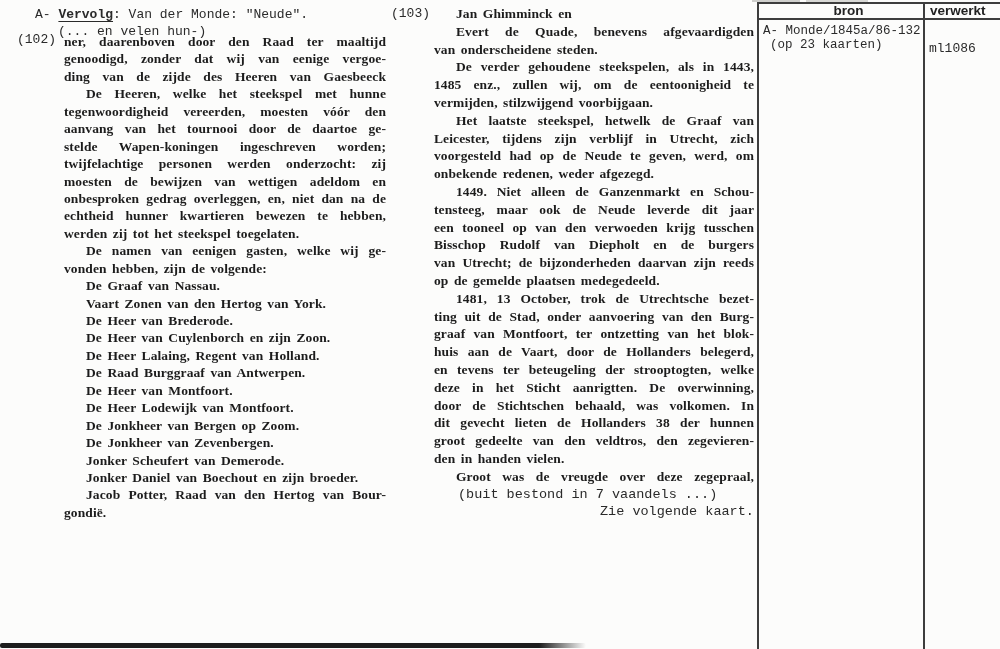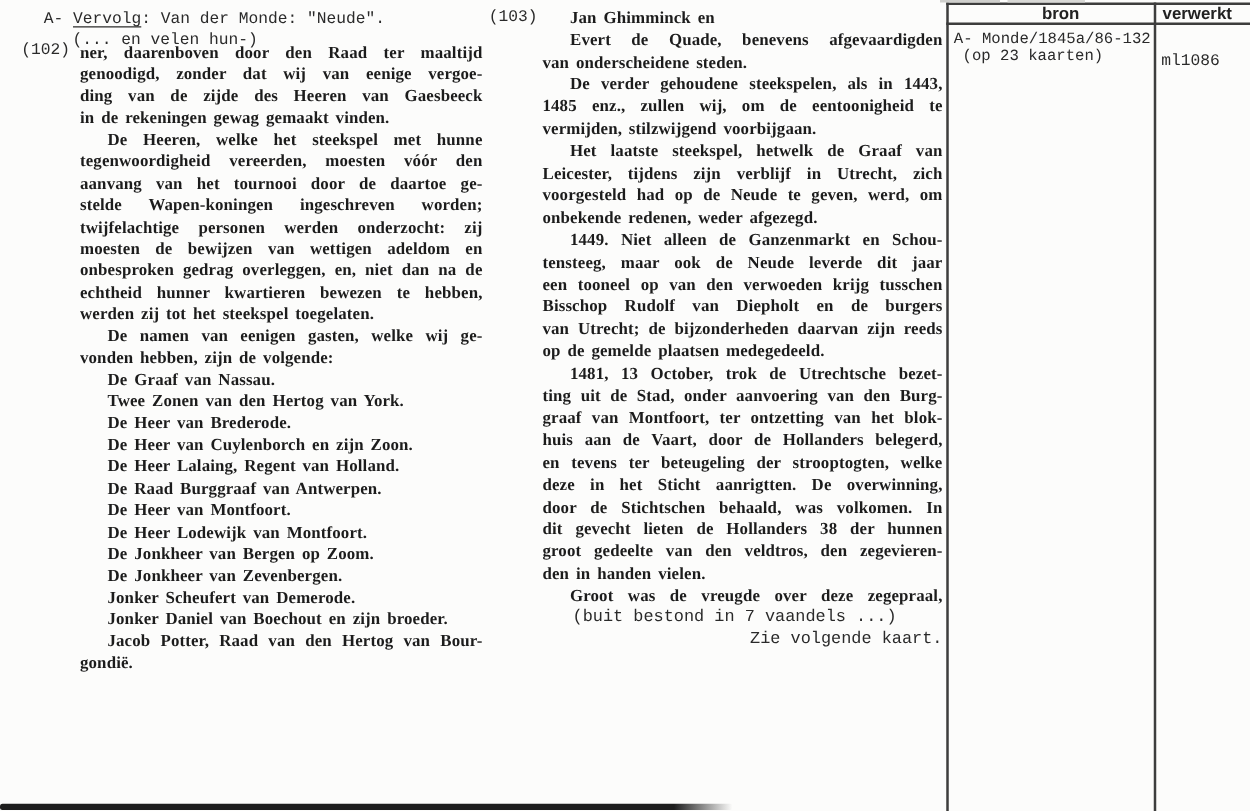--- a/index.html
+++ b/index.html
@@ -10,21 +10,21 @@
     overflow:hidden;
     font-family:"Liberation Serif","DejaVu Serif",serif;
   }
   
   .tw-font{
     font-family:"Liberation Mono","DejaVu Sans Mono",monospace;
     color:var(--typewriter-ink,#2a2a2a);
     font-weight:400;
   }
   .typed-header{position:absolute;left:35px;top:6px;font-size:13px;line-height:17px;white-space:nowrap;}
-  .typed-header .und{text-decoration:underline;text-underline-offset:3px;text-decoration-thickness:1px;}
+  .typed-header .und{text-decoration:underline;text-underline-offset:3px;text-decoration-thickness:1px;font-weight:bold;}
   .th-line2{padding-left:23px;}
   .plabel{position:absolute;font-size:13px;}
   .plabel-left{left:17px;top:32px;}
   .plabel-right{left:391px;top:6px;text-align:right;}
   
   .col{
     position:absolute;
     font-weight:700;
     font-size:13.5px;
     color:var(--ink,#1c1c1c);
@@ -74,34 +74,33 @@
     <div class="th-line2">(... en velen hun-)</div>
   </div>
 
   <div class="plabel plabel-left tw-font">(102)</div>
   <div class="plabel plabel-right tw-font">(103)</div>
 
   <div class="col col-left">
       <div class="line jst">ner, daarenboven door den Raad ter maaltijd</div>
       <div class="line jst">genoodigd, zonder dat wij van eenige vergoe-</div>
       <div class="line jst">ding van de zijde des Heeren van Gaesbeeck</div>
-      <div class="line">in de rekeningen gewag gemaakt vinden.</div>
       <div class="line ind jst">De Heeren, welke het steekspel met hunne</div>
       <div class="line jst">tegenwoordigheid vereerden, moesten vóór den</div>
       <div class="line jst">aanvang van het tournooi door de daartoe ge-</div>
       <div class="line jst">stelde Wapen-koningen ingeschreven worden;</div>
       <div class="line jst">twijfelachtige personen werden onderzocht: zij</div>
       <div class="line jst">moesten de bewijzen van wettigen adeldom en</div>
       <div class="line jst">onbesproken gedrag overleggen, en, niet dan na de</div>
       <div class="line jst">echtheid hunner kwartieren bewezen te hebben,</div>
       <div class="line">werden zij tot het steekspel toegelaten.</div>
       <div class="line ind jst">De namen van eenigen gasten, welke wij ge-</div>
       <div class="line">vonden hebben, zijn de volgende:</div>
       <div class="line ind">De Graaf van Nassau.</div>
-      <div class="line ind">Twee Zonen van den Hertog van York.</div>
+      <div class="line ind">Vaart Zonen van den Hertog van York.</div>
       <div class="line ind">De Heer van Brederode.</div>
       <div class="line ind">De Heer van Cuylenborch en zijn Zoon.</div>
       <div class="line ind">De Heer Lalaing, Regent van Holland.</div>
       <div class="line ind">De Raad Burggraaf van Antwerpen.</div>
       <div class="line ind">De Heer van Montfoort.</div>
       <div class="line ind">De Heer Lodewijk van Montfoort.</div>
       <div class="line ind">De Jonkheer van Bergen op Zoom.</div>
       <div class="line ind">De Jonkheer van Zevenbergen.</div>
       <div class="line ind">Jonker Scheufert van Demerode.</div>
       <div class="line ind">Jonker Daniel van Boechout en zijn broeder.</div>

